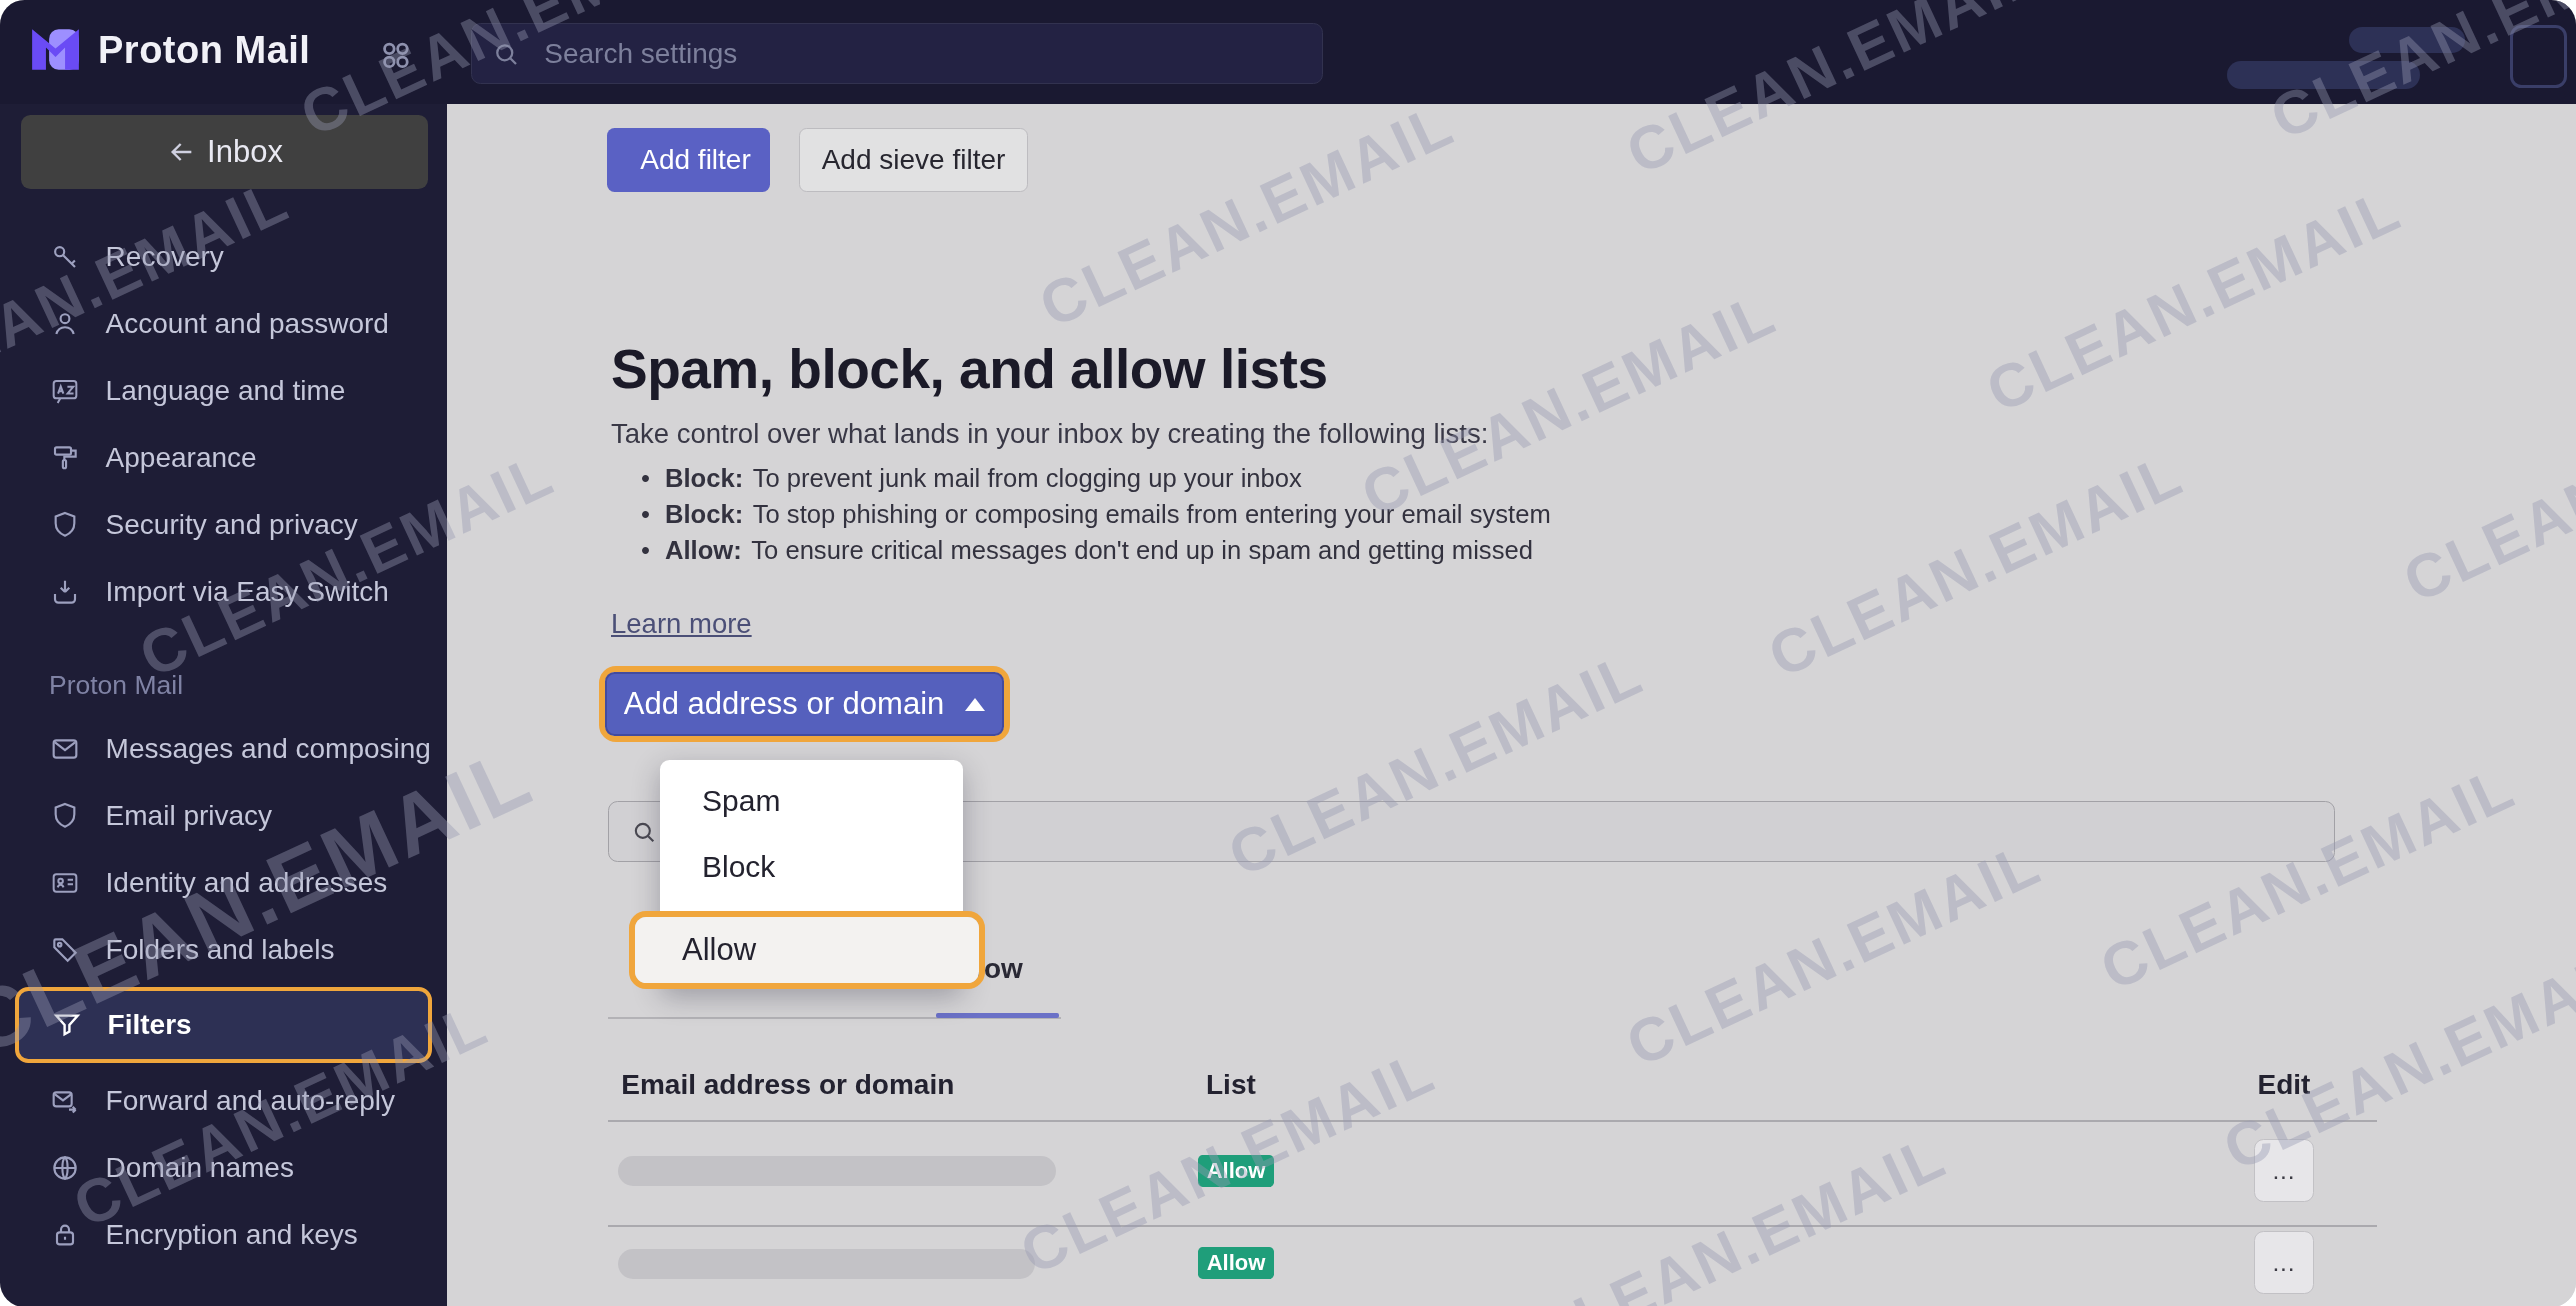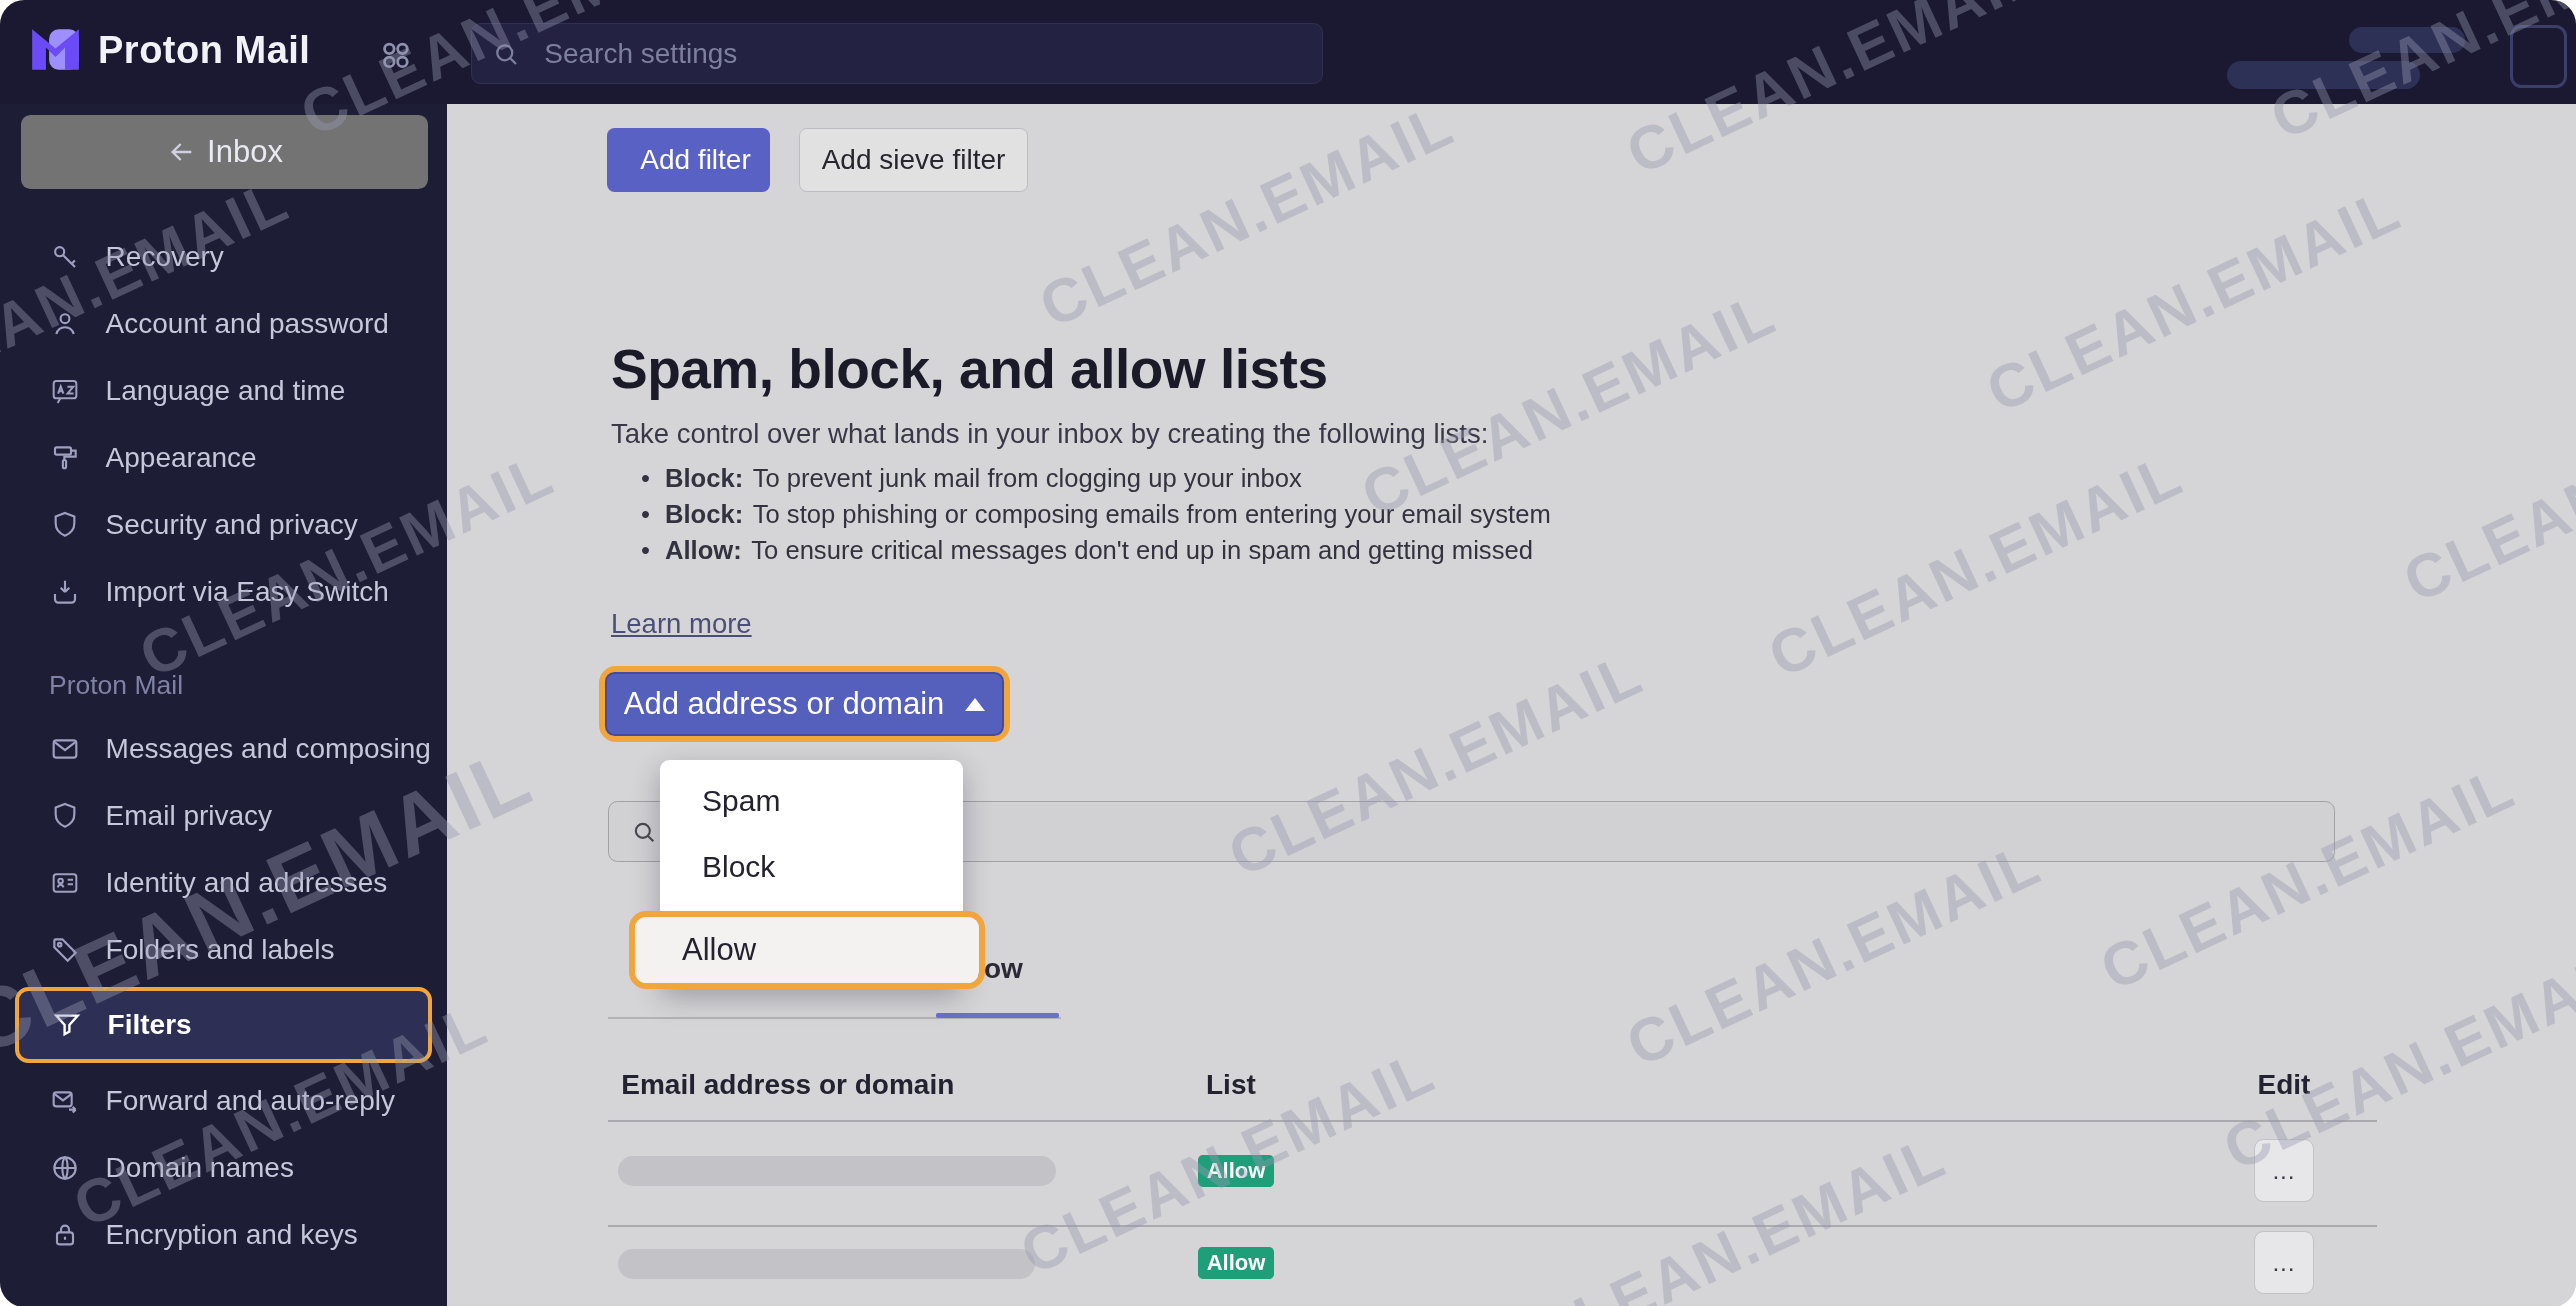--- a/index.html
+++ b/index.html
@@ -16,21 +16,21 @@
   .brand{font-size:38px;font-weight:600;color:#f1f1f7;letter-spacing:0.5px;}
   .grid-btn{position:absolute;left:371px;top:30px;width:49px;height:49px;color:#8e91ae;display:flex;align-items:center;justify-content:center;background:none;border:none;cursor:pointer;}
   .top-search{position:absolute;left:471px;top:23px;width:852px;height:61px;background:#232243;border:1.9px solid #32324f;border-radius:9.5px;display:flex;align-items:center;padding:0 19px;gap:13.3px;}
   .top-search svg{color:#7d809c;flex:0 0 auto;}
   .top-search input{flex:1;background:transparent;border:none;outline:none;color:#d8d8e6;font-size:28px;font-family:inherit;margin-left:8px;}
   .top-search input::placeholder{color:#7d809c;}
   .redact-pill{position:absolute;background:#2d3156;border-radius:15px;}
   .avatar-box{position:absolute;left:2510px;top:24.6px;width:57px;height:63px;border:3.8px solid #3a3e68;border-radius:11.4px;background:transparent;cursor:pointer;}
   
   .sidebar{position:absolute;left:0;top:104px;width:447px;height:1203px;background:#1e1d36;z-index:2;}
-  .back-btn{position:absolute;left:21px;top:11.4px;width:407px;height:74px;background:#737373;border:none;border-radius:9.5px;color:#e9e9f2;font-size:31px;font-family:inherit;display:flex;align-items:center;justify-content:center;gap:9px;cursor:pointer;}
+  .back-btn{position:absolute;left:21px;top:11.4px;width:407px;height:74px;background:#404040;border:none;border-radius:9.5px;color:#e9e9f2;font-size:31px;font-family:inherit;display:flex;align-items:center;justify-content:center;gap:9px;cursor:pointer;}
   .back-btn svg{color:#cfd0e0;}
   .side-nav{position:absolute;left:0;top:119px;right:0;}
   .nav-item{height:67px;display:flex;align-items:center;gap:24.6px;padding-left:49px;color:#c5c7da;font-size:28px;cursor:pointer;}
   .nav-item .ic{width:32px;height:32px;flex:0 0 auto;color:#9da0bf;display:flex;align-items:center;justify-content:center;}
   .section-label{height:45px;margin-top:38px;margin-bottom:7.6px;display:flex;align-items:center;padding-left:49px;color:#7f82a4;font-size:26.5px;}
   .nav-item.active{margin:3.8px 15px;height:76px;border:4.7px solid #f0a63c;border-radius:13.3px;background:#2d3054;padding-left:32px;color:#ffffff;font-weight:700;}
   .nav-item.active .ic{color:#ffffff;}
   
   .main{position:absolute;left:447px;top:104px;width:2129px;height:1203px;background:#d5d4d6;}
   .btn-primary{position:absolute;background:#5a61c4;color:#ffffff;border:none;border-radius:7.6px;font-size:28px;font-family:inherit;cursor:pointer;padding-left:20px;}

